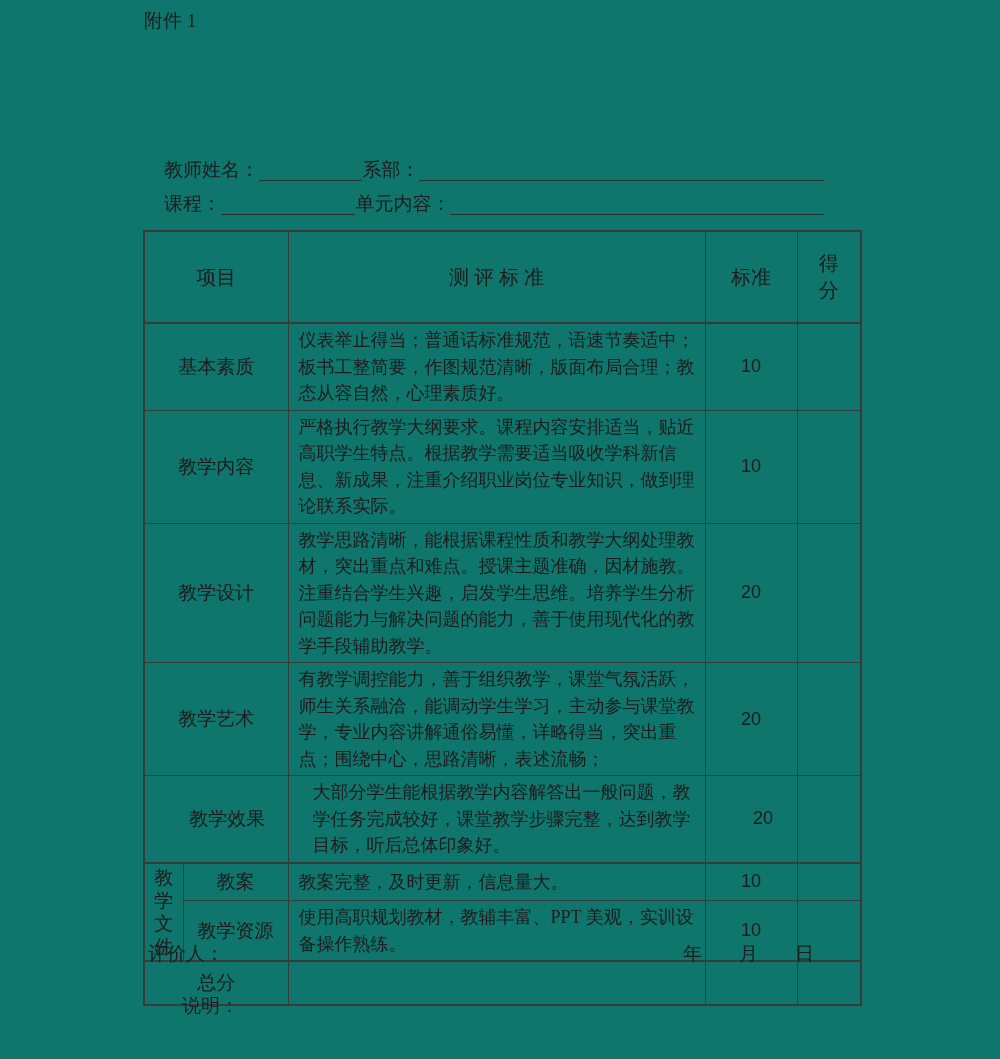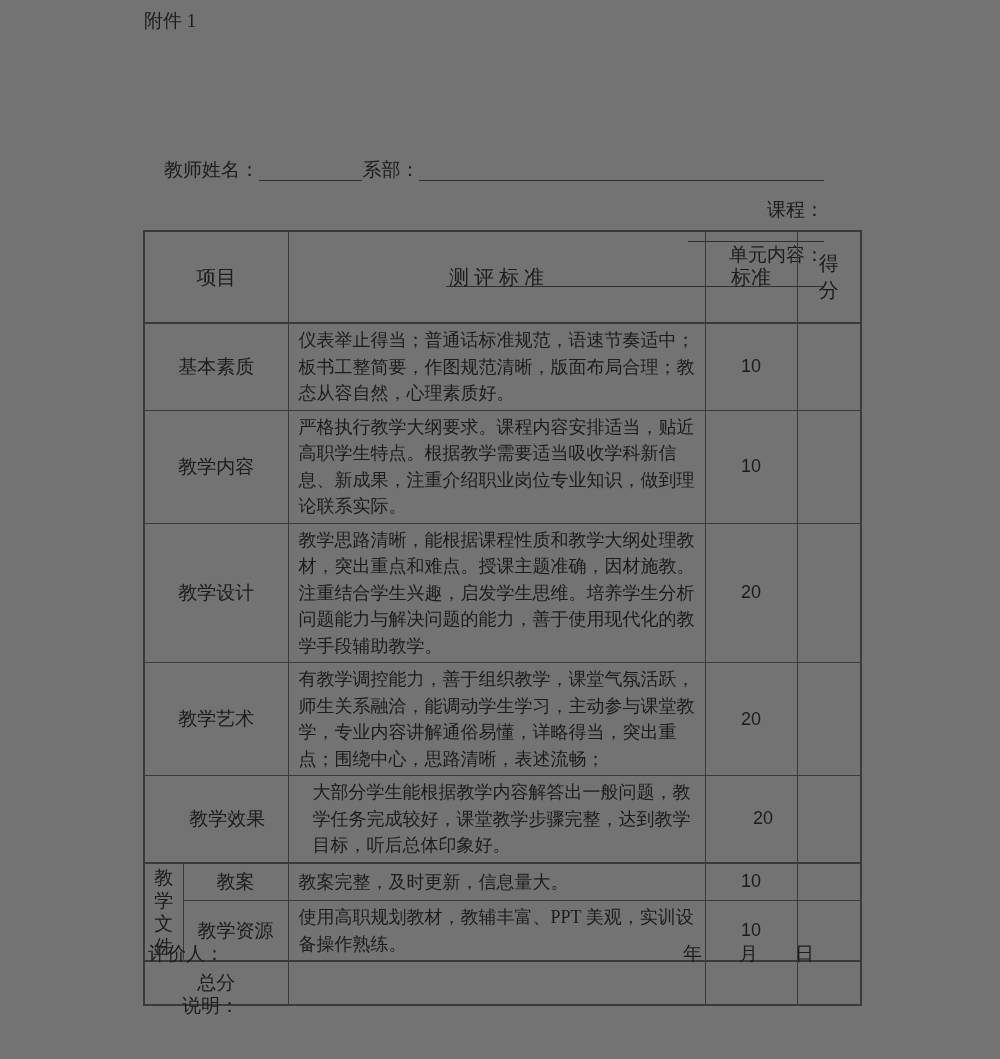--- a/index.html
+++ b/index.html
@@ -1,21 +1,21 @@
 <!DOCTYPE html>
 <html><head>
 <meta charset="utf-8">
 <style>
   * { margin: 0; padding: 0; box-sizing: border-box; }
   html, body { background: #ffffff; }
   .page {
     position: relative;
     width: 1000px;
     height: 1059px;
-    background: #737373;
+    background: #0f766e;
     color: #1c1c1c;
     font-family: "Liberation Serif", "DejaVu Serif", serif;
     overflow: hidden;
   }
 
   .attachment {
     position: absolute;
     left: 144px; top: 8px;
     font-size: 19px;
   }
@@ -34,21 +34,21 @@
     position: absolute;
     left: 164px;
     width: 660px;
     display: flex;
     align-items: flex-end;
     font-size: 19px;
     line-height: 24px;
     white-space: nowrap;
   }
   .info-line.l1 { top: 158px; }
-  .info-line.l2 { top: 198px; flex-direction: column; }
+  .info-line.l2 { top: 192px; }
   .blank {
     display: inline-block;
     border-bottom: 1px solid #2f2f2f;
     height: 20px;
     margin-bottom: 1px;
   }
   .blank.b-teacher { width: 104px; }
   .blank.b-dept    { width: 407px; }
   .blank.b-course  { width: 136px; }
   .blank.b-unit    { width: 378px; }

